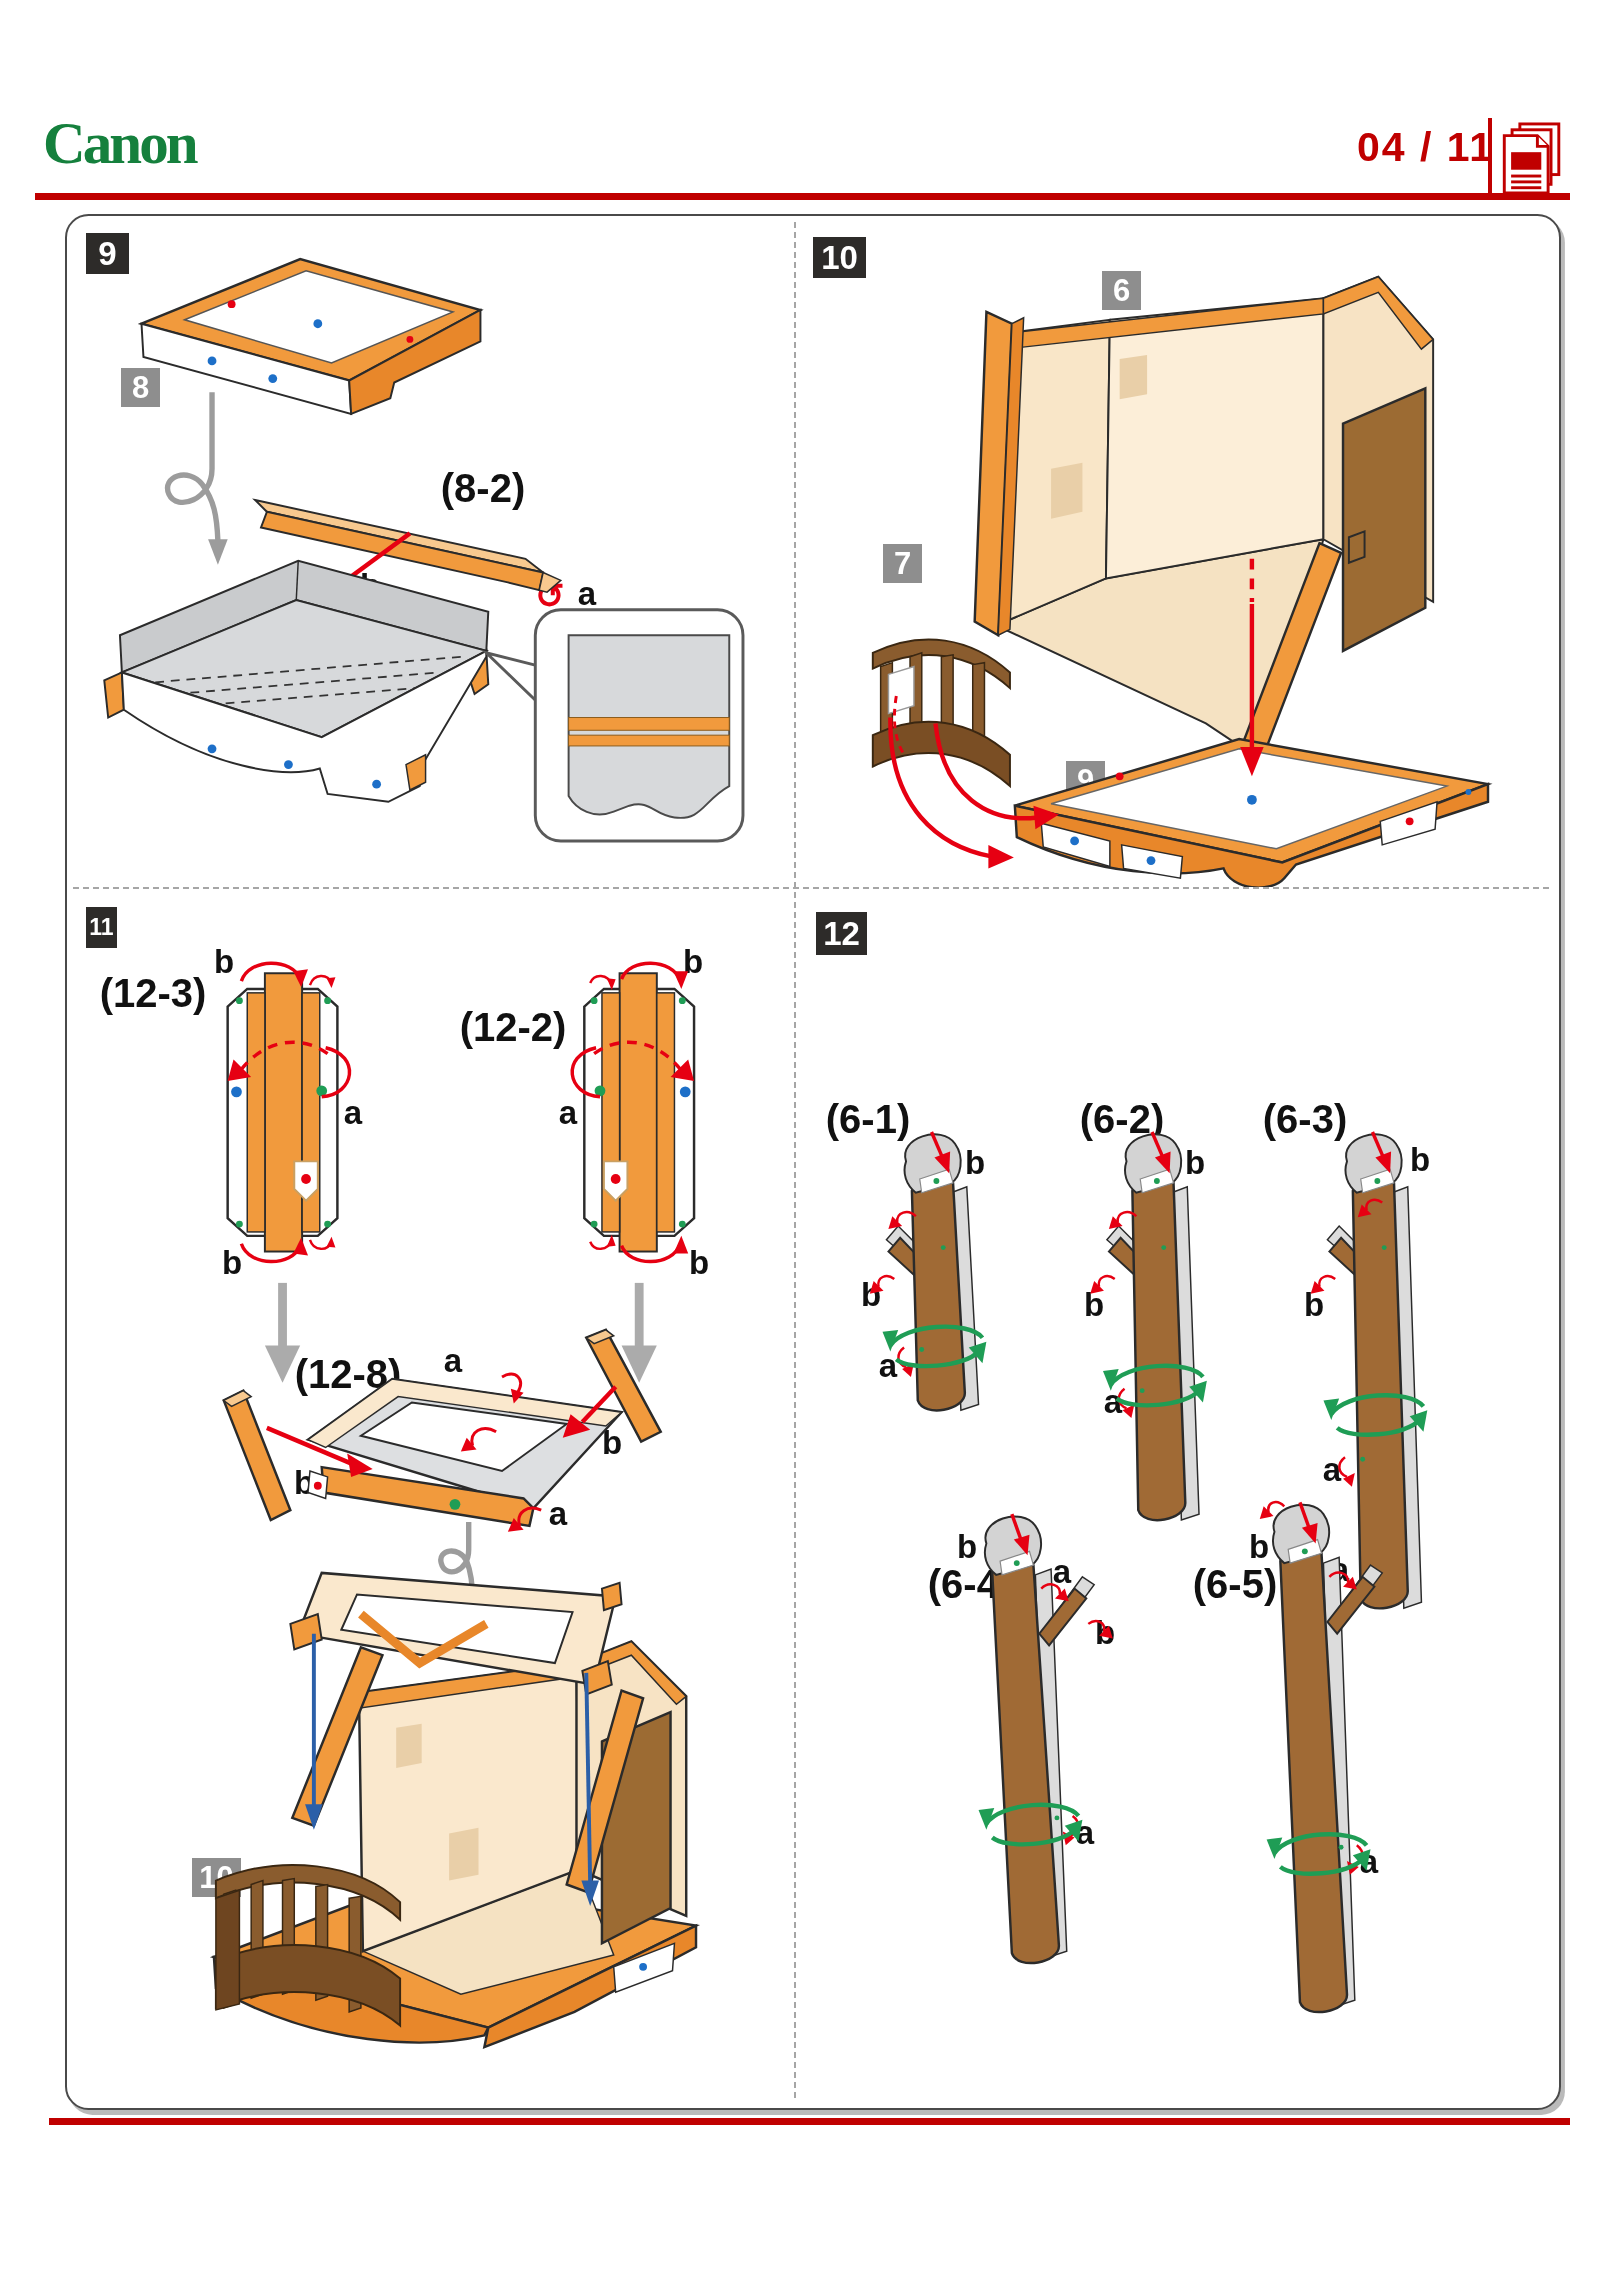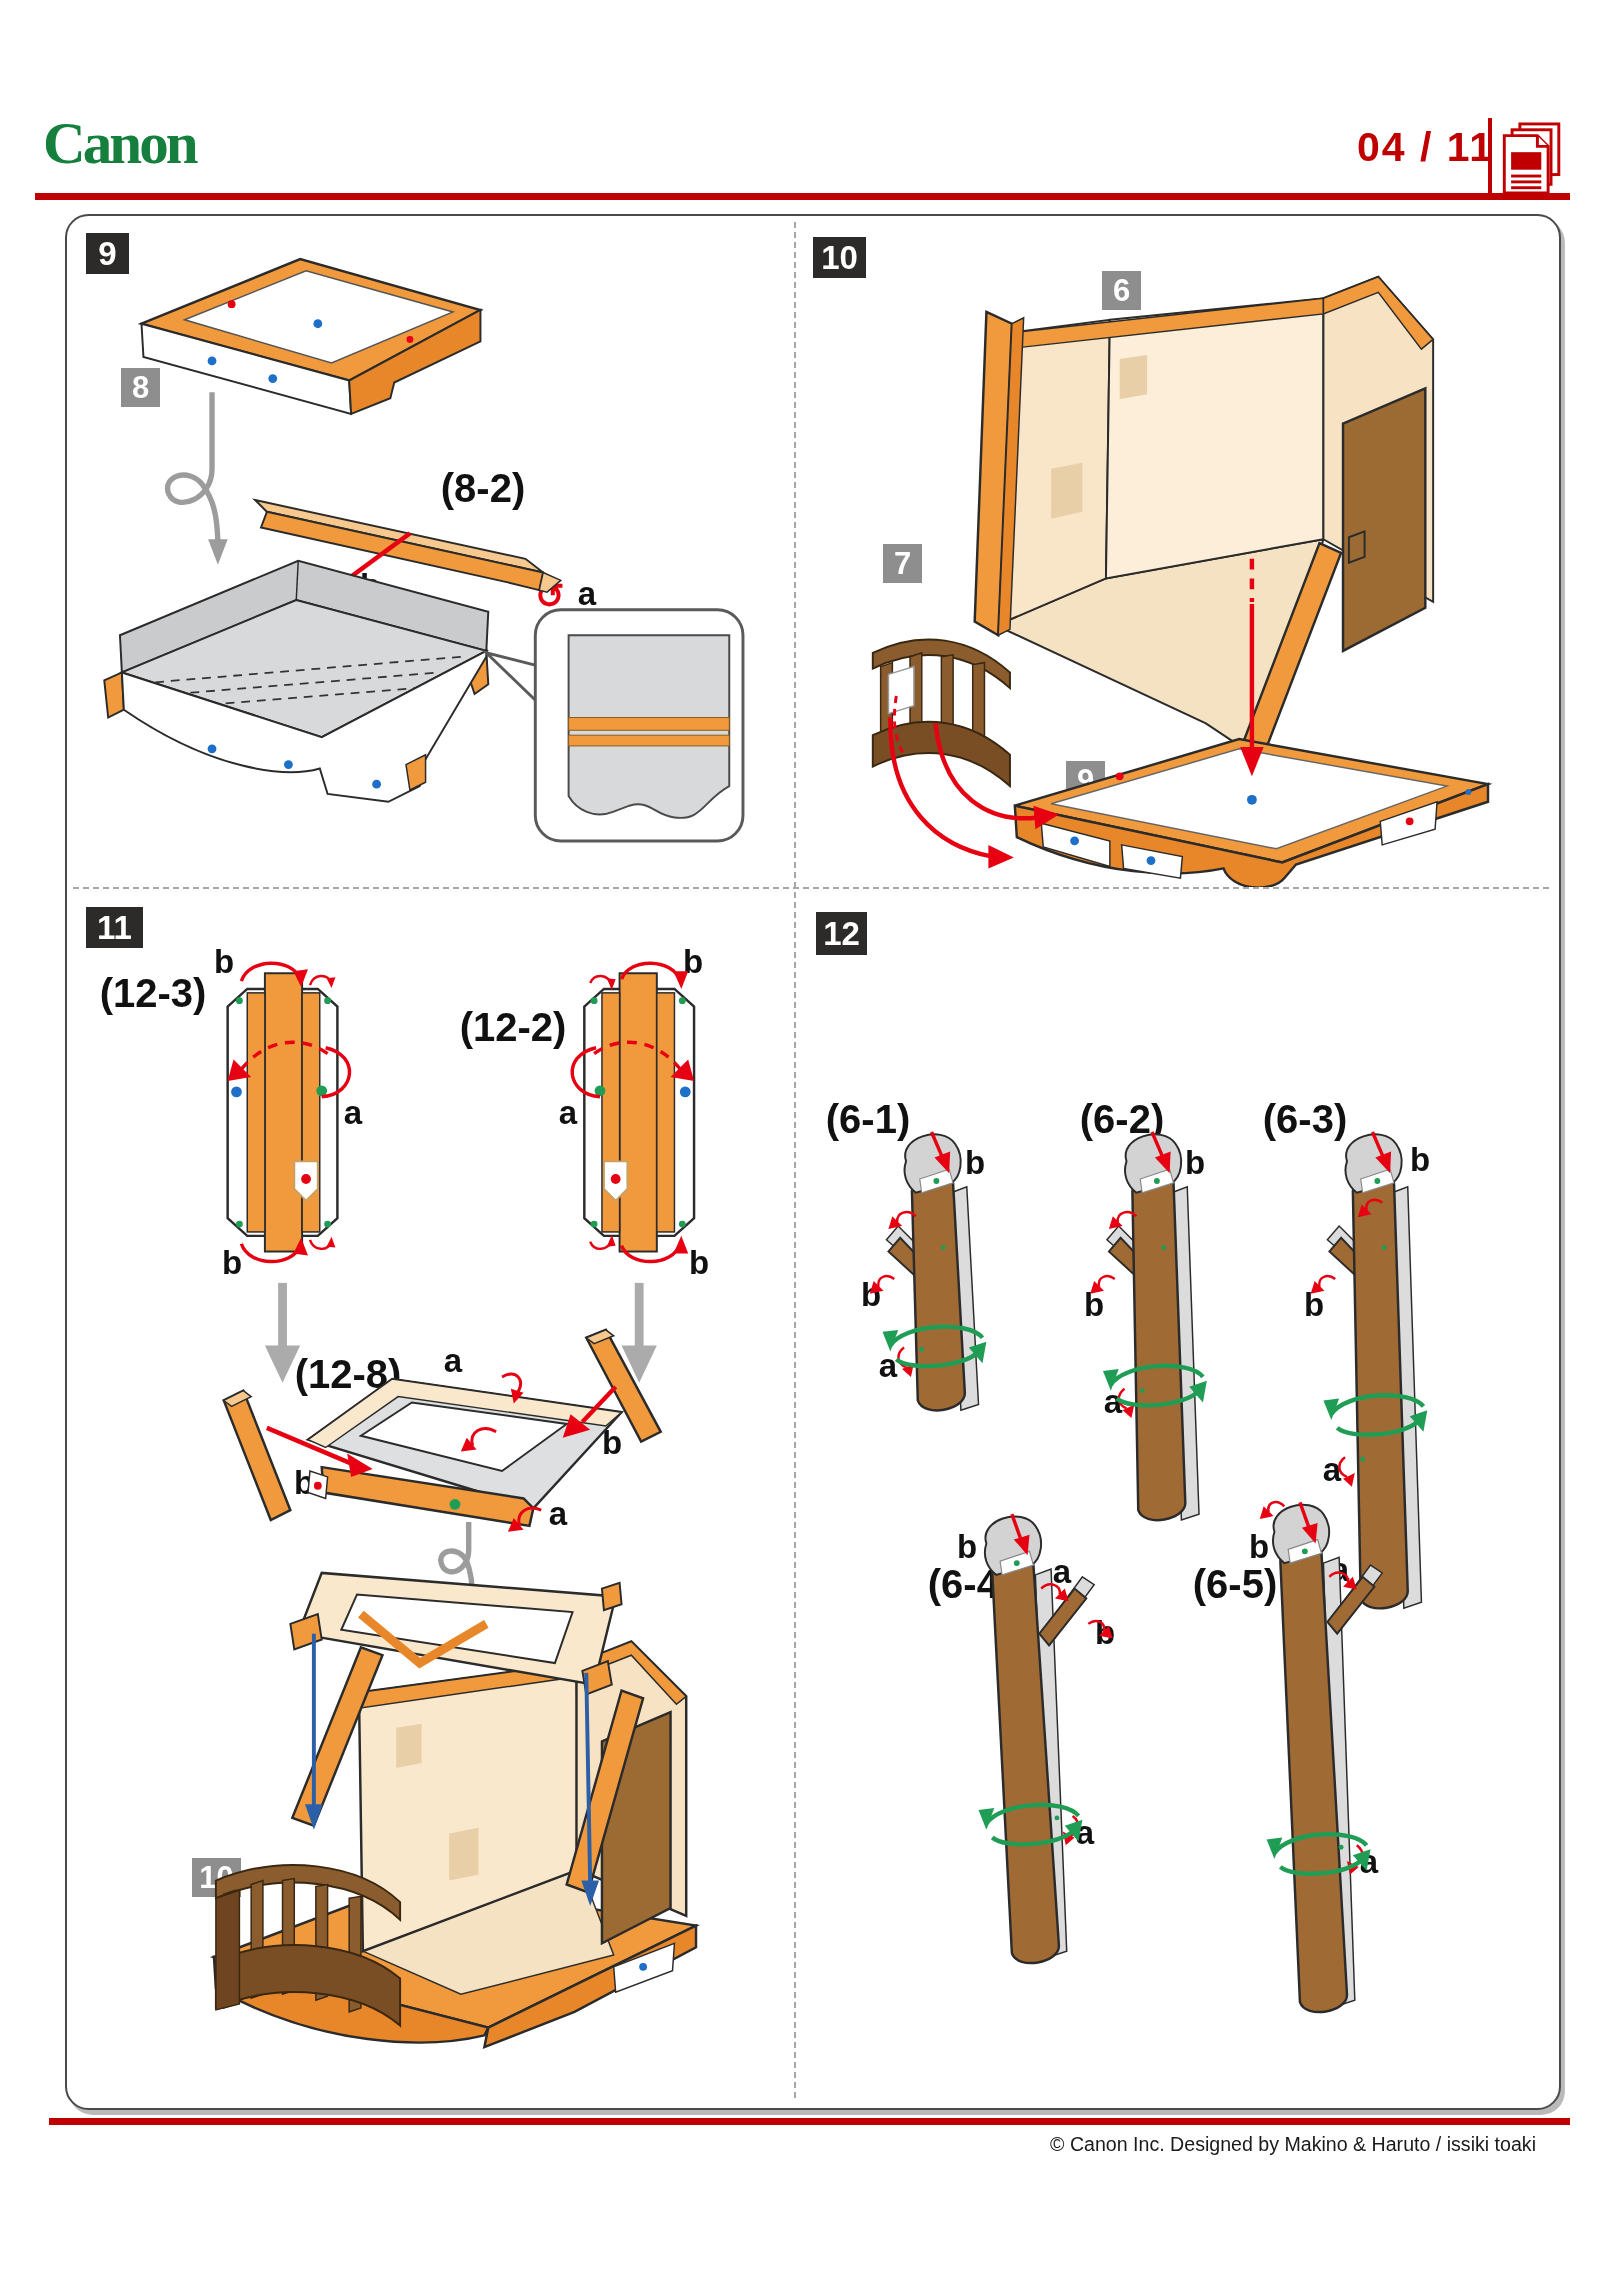--- a/index.html
+++ b/index.html
@@ -67,21 +67,21 @@
   <div class="divider-h"></div>
 
   <div class="badge dark" style="left:86px;top:233px;width:43px;height:41px;font-size:33px;">9</div>
   <div class="badge gray" style="left:121px;top:368px;width:39px;height:39px;font-size:31px;">8</div>
 
   <div class="badge dark" style="left:813px;top:237px;width:53px;height:41px;font-size:33px;">10</div>
   <div class="badge gray" style="left:1102px;top:271px;width:39px;height:39px;font-size:31px;">6</div>
   <div class="badge gray" style="left:883px;top:544px;width:39px;height:39px;font-size:31px;">7</div>
   <div class="badge gray" style="left:1066px;top:761px;width:39px;height:39px;font-size:31px;">9</div>
 
-  <div class="badge dark" style="left:86px;top:907px;width:57px;height:41px;font-size:33px;">11</div>
+  <div class="badge dark" style="left:86px;top:907px;width:31px;height:41px;font-size:23px;">11</div>
   <div class="badge gray" style="left:192px;top:1858px;width:49px;height:39px;font-size:31px;">10</div>
 
   <div class="badge dark" style="left:816px;top:912px;width:51px;height:43px;font-size:33px;">12</div>
 
   <span class="lbl big" style="left:483px;top:488px;">(8-2)</span>
   <span class="lbl big" style="left:153px;top:993px;">(12-3)</span>
   <span class="lbl big" style="left:513px;top:1027px;">(12-2)</span>
   <span class="lbl big" style="left:348px;top:1374px;">(12-8)</span>
   <span class="lbl big" style="left:868px;top:1119px;">(6-1)</span>
   <span class="lbl big" style="left:1122px;top:1119px;">(6-2)</span>
@@ -453,16 +453,15 @@
       <polygon points="576,1000 564,994 567,1008" fill="#E60012"></polygon>
       <circle cx="558" cy="980" r="2.5" fill="#1F9D55"></circle>
       <path d="M490 986 C504 964 570 960 584 978" fill="none" stroke="#1F9D55" stroke-width="4.5"></path>
       <polygon points="482,972 498,970 490,992" fill="#1F9D55"></polygon>
       <path d="M580 992 C566 1008 510 1012 496 1000" fill="none" stroke="#1F9D55" stroke-width="4.5"></path>
       <polygon points="588,982 584,1004 570,988" fill="#1F9D55"></polygon>
     </g>
   </svg>
 
   <div class="foot-rule"></div>
-  <div class="credit">© Canon Inc. Designed by Makino &amp; Haruto / issiki toaki</div>
 
 </div>
 
 
 </body></html>

